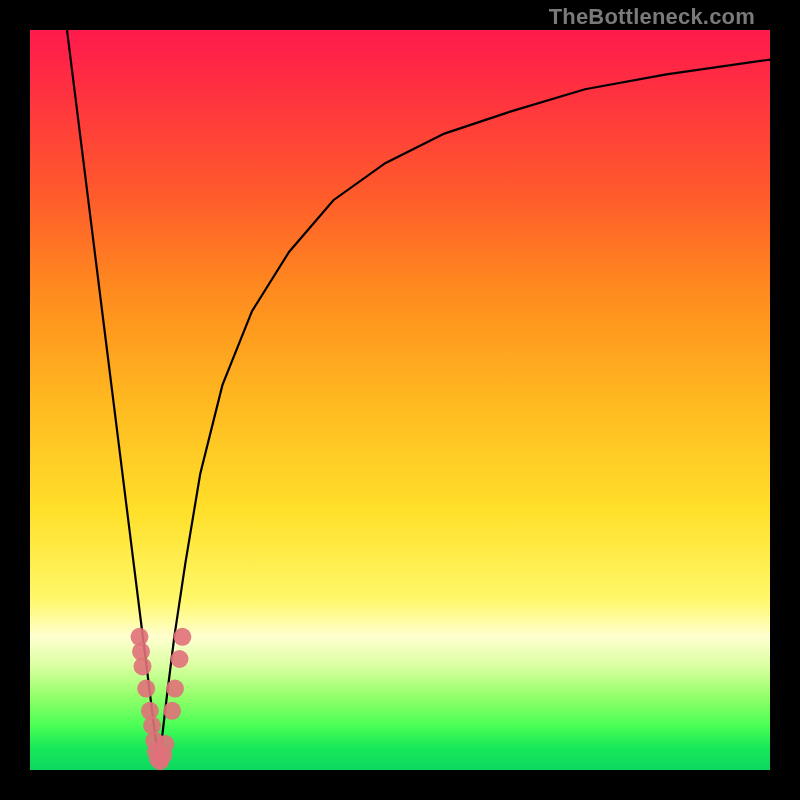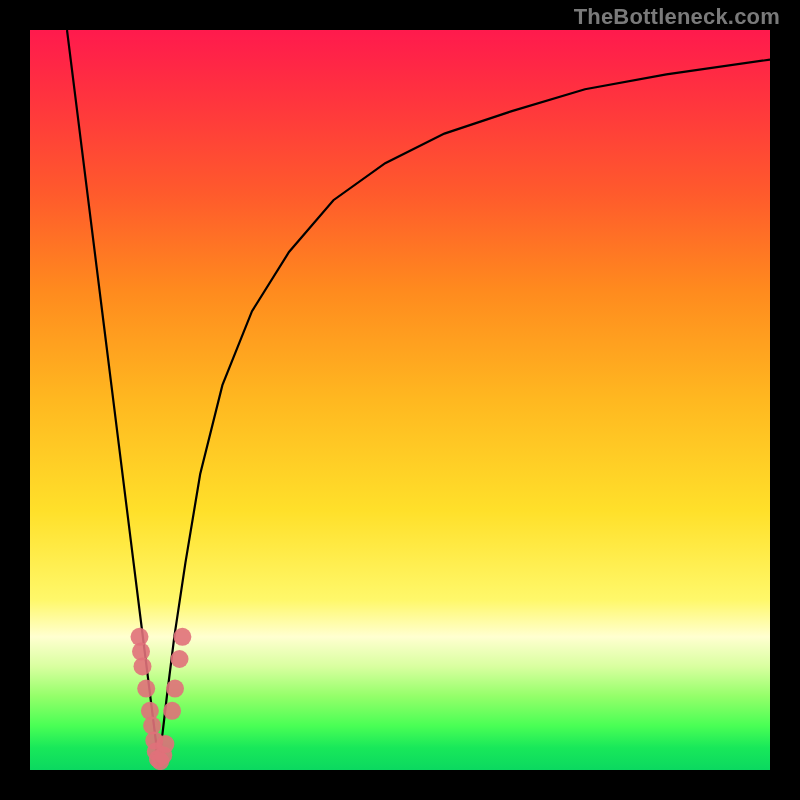--- a/index.html
+++ b/index.html
@@ -36,21 +36,21 @@
       #d9ffa0 86%,
       #95ff6a 90%,
       #4aff55 94%,
       #18e85a 97%,
       #0bd860 100%
     );
   }
   .watermark {
     position: absolute;
     top: 4px;
-    right: 20px;
+    right: 45px;
     font-family: Arial, Helvetica, sans-serif;
     font-size: 22px;
     font-weight: 600;
     color: #7a7a7a;
     letter-spacing: 0.2px;
     user-select: none;
   }
   svg.overlay {
     position: absolute;
     left: 30px;

